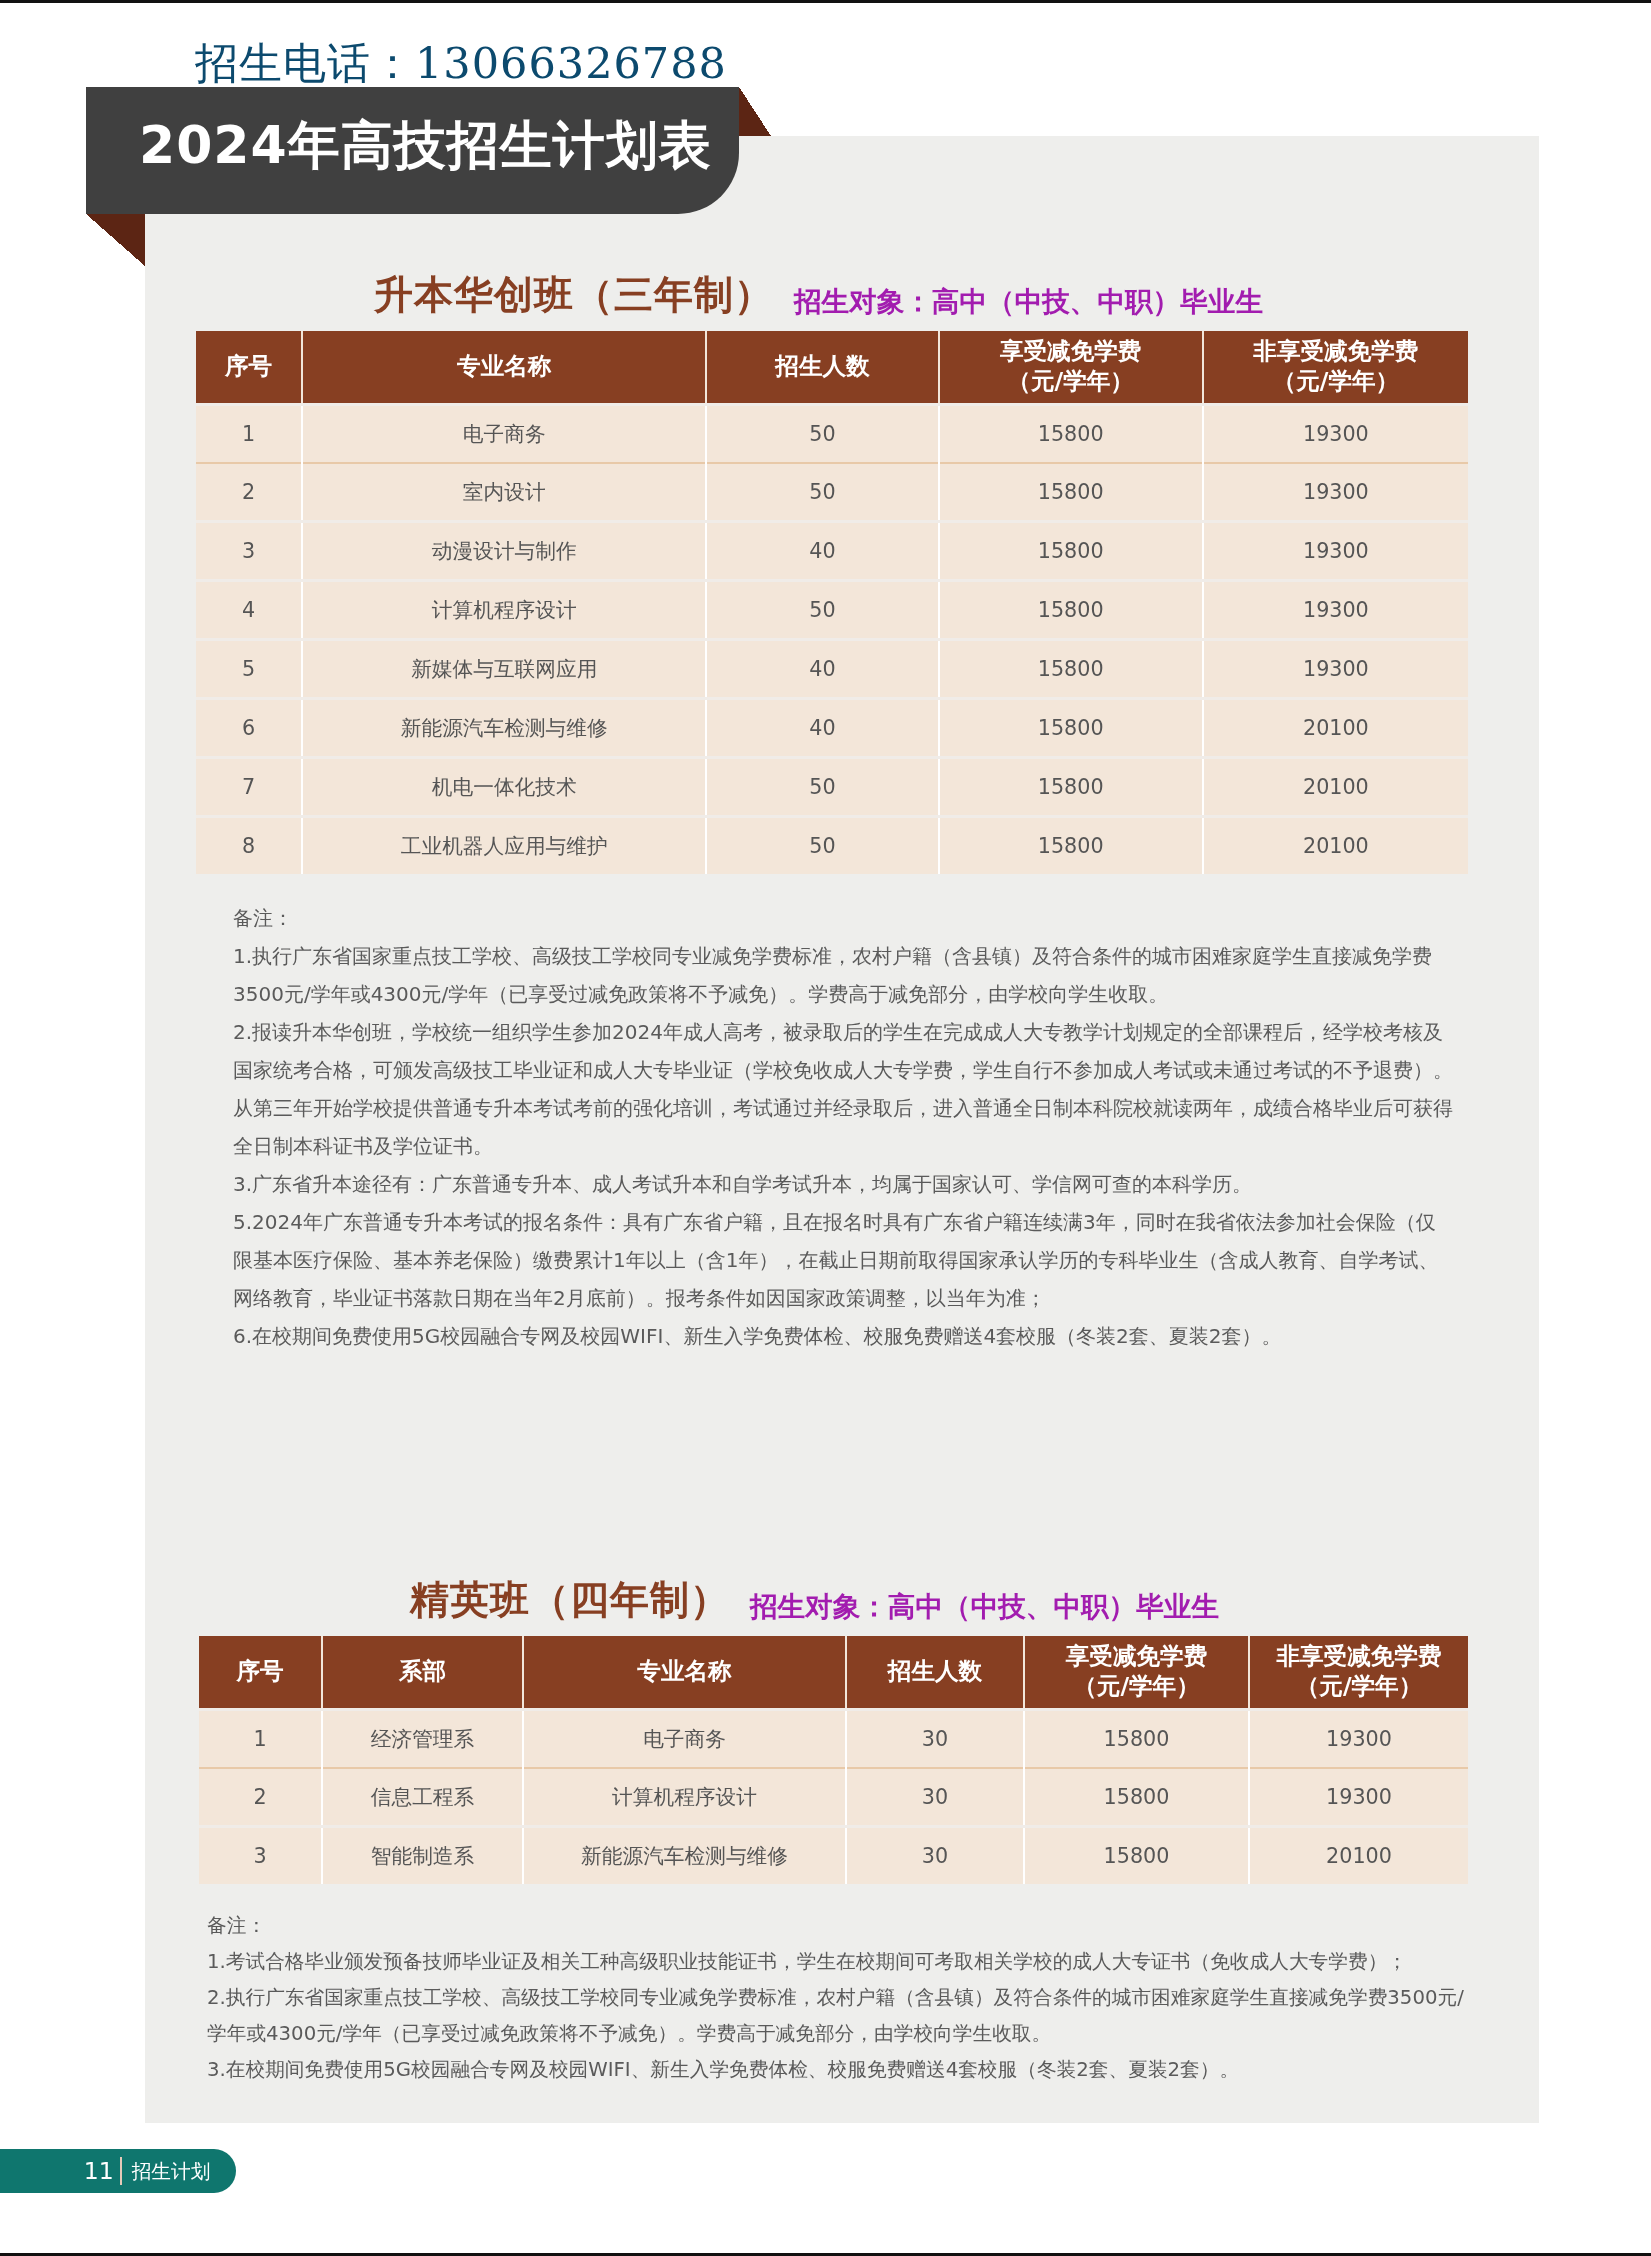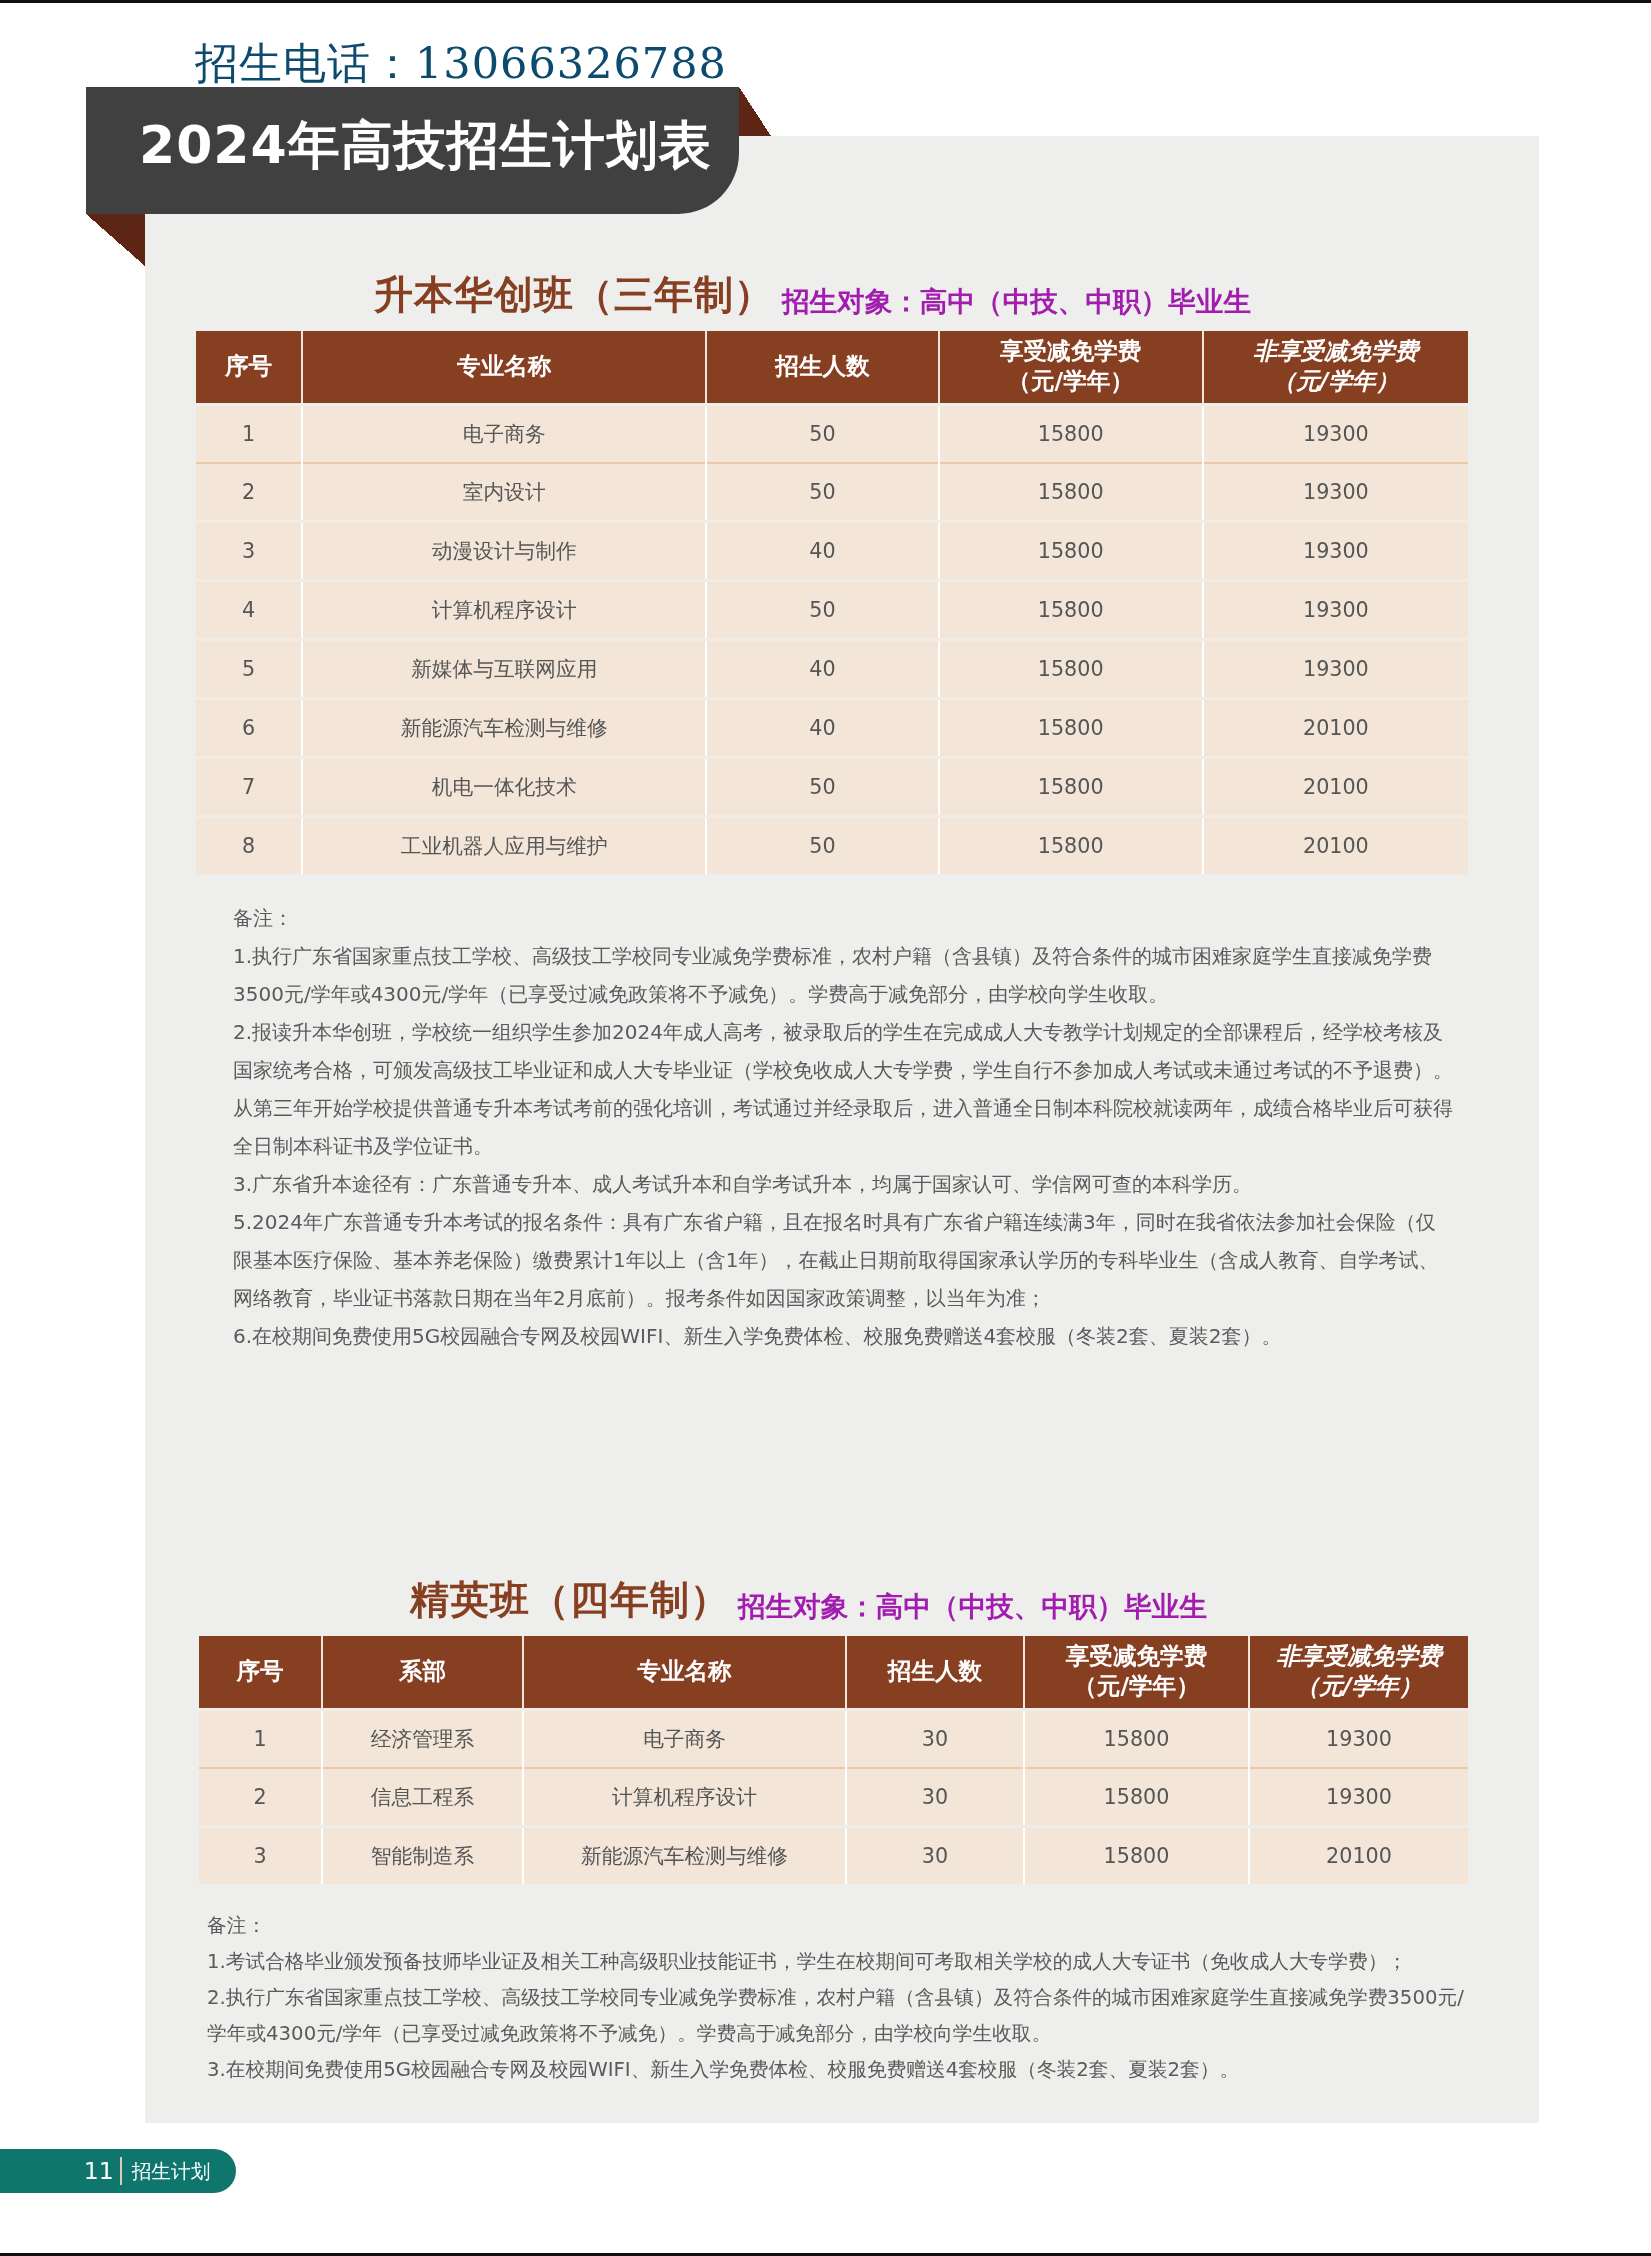--- a/index.html
+++ b/index.html
@@ -24,33 +24,33 @@
   .banner-title {
     position:absolute; left:53px; top:23.6px; font-size:52px; color:#ffffff; font-weight:bold;
     white-space:nowrap; letter-spacing:1px;
   }
   .fold-left-fill { position:absolute; left:86px; top:214px; width:59px; height:52px; z-index:1;
     background:linear-gradient(to top right, #ffffff 50%, #5c2514 50%); }
   .fold-right { position:absolute; left:739px; top:87px; width:31.5px; height:49px; z-index:2;
     background:linear-gradient(to top right, #5c2514 50%, #ffffff 50%); }
 
   .section-title {
-    position:absolute; white-space:nowrap; display:flex; align-items:flex-end;
+    position:absolute; white-space:nowrap; display:flex; align-items:flex-end;gap:12px;
   }
   .section-main { font-size:39px; font-weight:bold; color:#873f22; letter-spacing:1px; }
   .section-sub { font-size:27.6px; font-weight:bold; color:#a21caf; margin-left:7.9px; padding-bottom:2px; }
 
   table.plan {
     position:absolute; border-collapse:collapse; table-layout:fixed;
   }
   table.plan th {
     background:#873f22; color:#ffffff; font-weight:bold; font-size:23.6px; line-height:29.6px;
     height:72px; padding:0; text-align:center; border-right:2px solid #f2e6da;
   }
-  table.plan th:last-child { border-right:none;font-style:italic; }
+  table.plan th:last-child { border-right:none; }
   table.plan td {
     background:#f3e6d9; color:#555; font-size:20.7px; text-align:center; height:56px; padding:0;
     border-right:2px solid #ffffff; border-top:3.9px solid #f0ece8;
   }
   table.plan td:last-child { border-right:none; }
   table.plan tr:nth-child(2) td { border-top:2px solid #e8c9a8; }
 
   .notes {
     position:absolute; color:#5a5a5a; font-size:20px; line-height:38px;
   }

